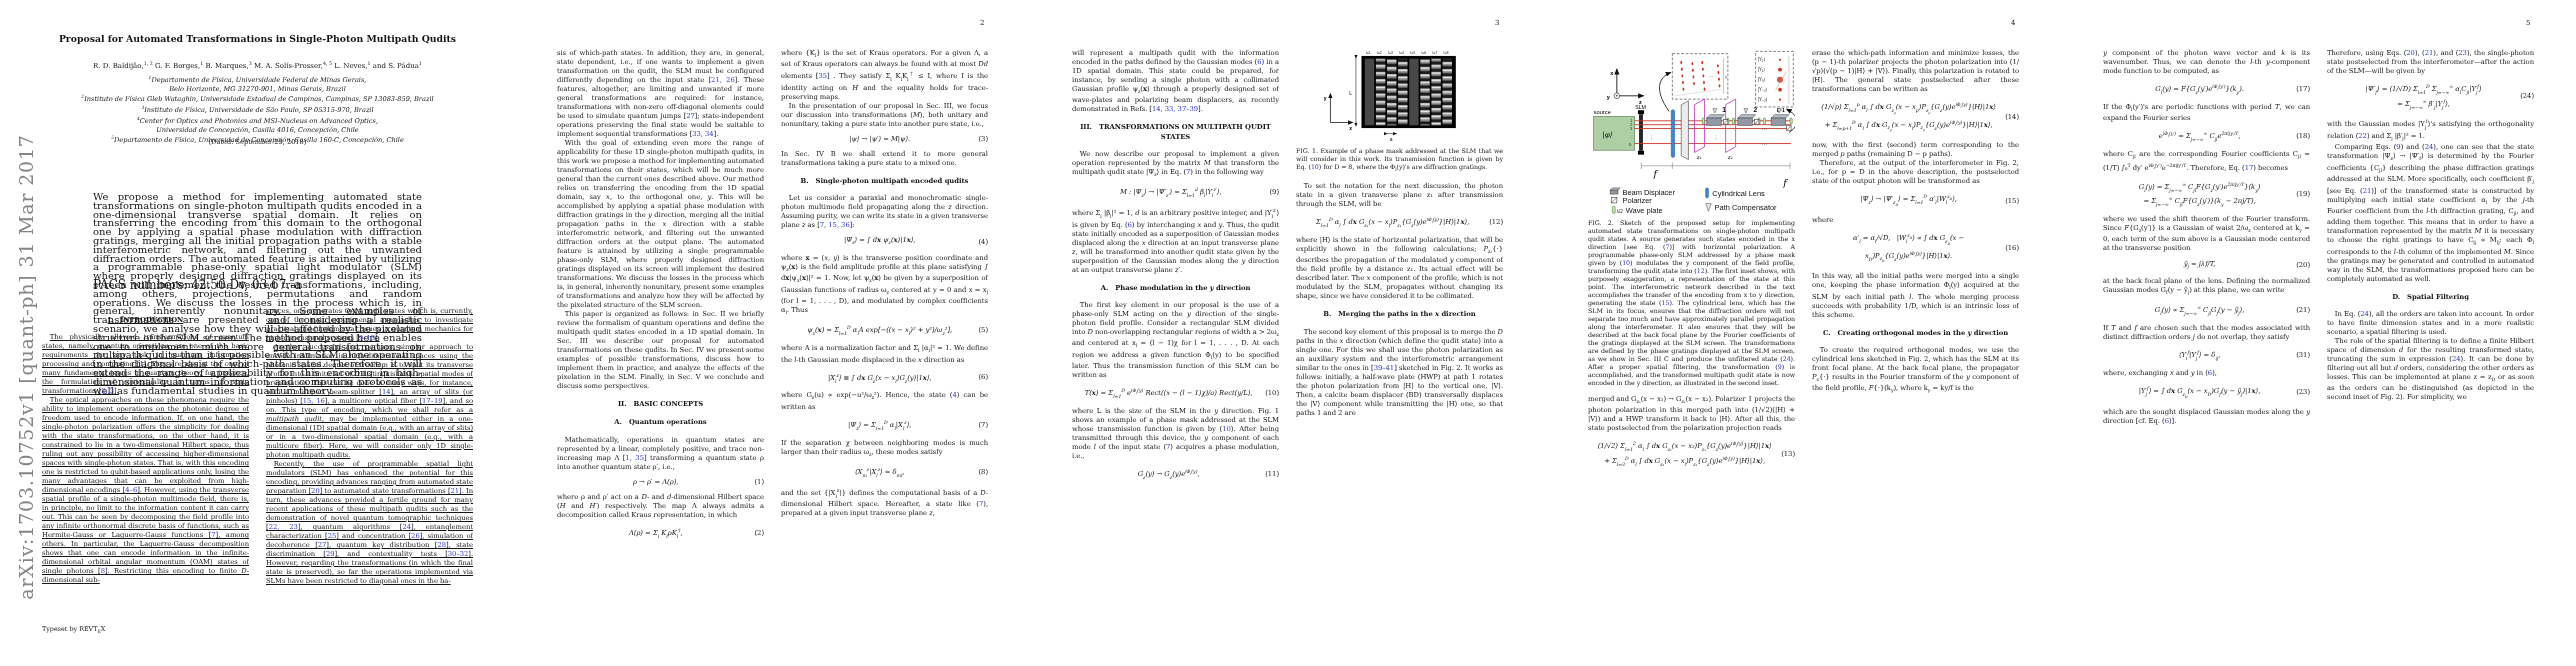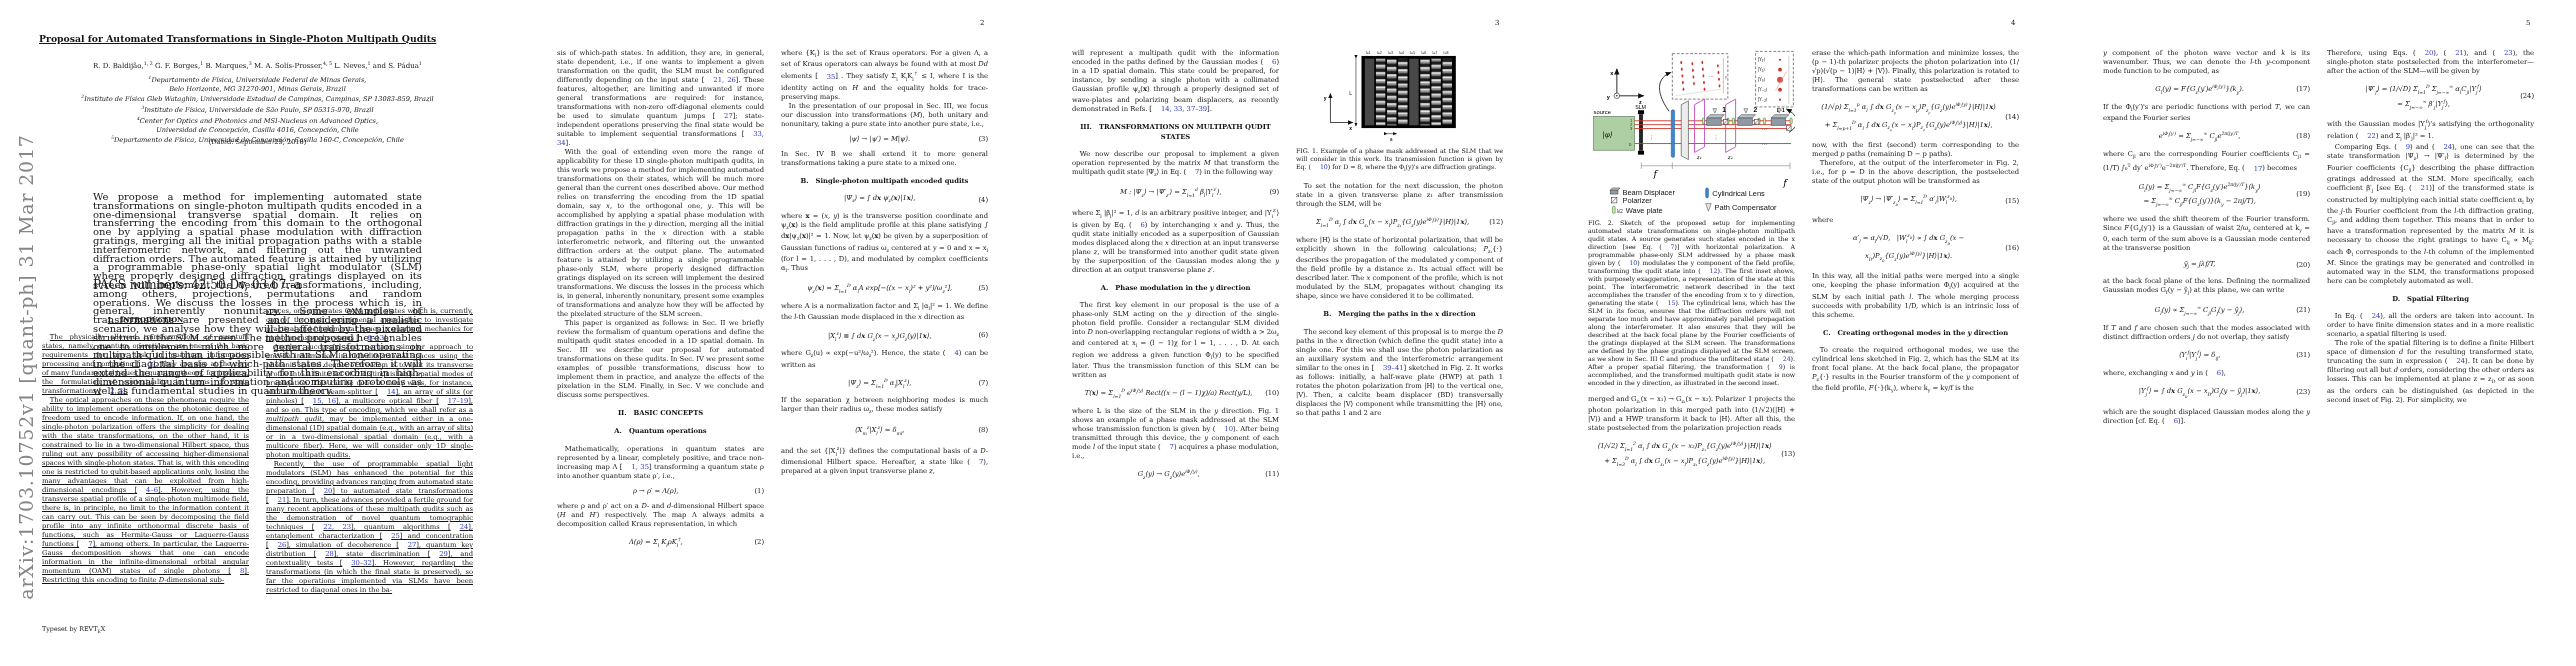--- a/index.html
+++ b/index.html
@@ -2,22 +2,22 @@
 <html style="font-size:9px"><head>
 <meta charset="utf-8">
 <style>
   html,body{margin:0;padding:0;background:#ffffff;}
   .canvas{position:relative;width:2576px;height:667px;background:#fff;overflow:hidden;
           font-family:"DejaVu Serif","Liberation Serif",serif;color:#151515;}
   .page{position:absolute;top:0;width:515px;height:667px;background:#fff;overflow:hidden;}
   #pg1{left:0;} #pg2{left:515px;} #pg3{left:1030px;} #pg4{left:1546px;} #pg5{left:2061px;}
   .banner{position:absolute;top:367px;left:26px;transform:translate(-50%,-50%) rotate(-90deg);
           white-space:nowrap;font-size:19px;letter-spacing:0.8px;color:#868686;}
-  .title{position:absolute;top:33px;left:39px;width:437px;text-align:left;
-         font-size:9.3px;font-weight:bold;line-height:11.7px;text-decoration:underline;}
+  .title{position:absolute;top:33px;left:39px;width:437px;text-align:center;
+         font-size:9.3px;font-weight:bold;line-height:11.7px;}
   .authors{position:absolute;top:61px;left:39px;width:437px;text-align:center;font-size:7px;}
   .affil{position:absolute;top:74px;left:39px;width:437px;text-align:center;
          font-size:6.6px;font-style:italic;line-height:8.6px;}
   .dated{position:absolute;top:138px;left:39px;width:437px;text-align:center;font-size:6.6px;}
   .abstract{position:absolute;top:153px;left:93px;width:329px;
             font-size:10px;line-height:8.8px;text-align:justify;margin-top:40px;}
   .pacs{position:absolute;top:278px;left:93px;font-size:12px;}
   .footer{position:absolute;top:625px;left:42px;font-size:6.4px;}
   .pgnum{position:absolute;top:19px;left:465px;font-size:7px;}
   .col{position:absolute;width:207px;overflow:hidden;font-size:6.8px;line-height:9px;
@@ -25,21 +25,21 @@
   .col.l{left:42px;} .col.r{left:266px;}
   #pg1 .col{top:307px;height:315px;text-decoration:underline;}
   .page:not(#pg1) .col{top:49px;height:592px;}
   .blk.p{text-indent:7.8px;margin:0;}
   .blk.pn{text-indent:0;margin:0;}
   .blk.h1,.blk.h2{text-align:center;font-weight:bold;margin:9px 4.4px 7.8px;text-indent:0;line-height:9.4px;}
   .blk.cap{font-size:6.3px;line-height:8px;margin:2.2px 0 7.8px;}
   .blk.eq{display:flex;align-items:center;margin:6.1px 0;font-style:italic;text-align:center;text-indent:0;}
   .eqx{flex:1;padding:0 2.2px;}
   .eqn{font-style:normal;flex:0 0 auto;}
-  .c{color:#2a36c4;padding-left:9px;}
+  .c{color:#2a36c4;}
   sup,sub{font-size:68%;}
   svg{display:block;}
   .figsvg{margin:0 auto;}
   .figtext{font-family:"Liberation Sans","DejaVu Sans",sans-serif;}
 </style>
 </head>
 <body>
 
 <div class="canvas">
 
@@ -85,20 +85,21 @@
       </div>
     <div class="col r">
         <div class="blk pn">where {K<sub>l</sub>} is the set of Kraus operators. For a given Λ, a set of Kraus operators can always be found with at most <i>Dd</i> elements [<span class="c">35</span>] . They satisfy Σ<sub>l</sub> K<sub>l</sub>K<sub>l</sub><sup>†</sup> ≤ I, where I is the identity acting on <i>H</i> and the equality holds for trace-preserving maps.</div>
         <div class="blk p">In the presentation of our proposal in Sec. III, we focus our discussion into transformations (<i>M</i>), both unitary and nonunitary, taking a pure state into another pure state, i.e.,</div>
         <div class="blk eq">
           <span class="eqx">|ψ⟩ → |ψ′⟩ = <i>M</i>|ψ⟩.</span>
           <span class="eqn">(3)</span>
         </div>
         <div class="blk pn">In Sec. IV B we shall extend it to more general transformations taking a pure state to a mixed one.</div>
         <div class="blk h2">B.&nbsp;&nbsp;&nbsp;Single-photon multipath encoded qudits</div>
+        <div class="blk p">Let us consider a paraxial and monochromatic single-photon multimode field propagating along the <i>z</i> direction. Assuming purity, we can write its state in a given transverse plane <i>z</i> as [<span class="c">7, 15, 36</span>]:</div>
         <div class="blk eq">
           <span class="eqx">|Ψ<sub>z</sub>⟩ = ∫ d<b>x</b> ψ<sub>z</sub>(<b>x</b>)|1<b>x</b>⟩,</span>
           <span class="eqn">(4)</span>
         </div>
         <div class="blk pn">where <b>x</b> = (<i>x, y</i>) is the transverse position coordinate and ψ<sub>z</sub>(<b>x</b>) is the field amplitude profile at this plane satisfying ∫ d<b>x</b>|ψ<sub>z</sub>(<b>x</b>)|² = 1. Now, let ψ<sub>z</sub>(<b>x</b>) be given by a superposition of Gaussian functions of radius ω<sub>z</sub> centered at y = 0 and x = x<sub>l</sub> (for l = 1, . . . , D), and modulated by complex coefficients α<sub>l</sub>. Thus</div>
         <div class="blk eq">
           <span class="eqx">ψ<sub>z</sub>(<b>x</b>) = Σ<sub>l=1</sub><sup>D</sup> α<sub>l</sub>A exp[−((x − x<sub>l</sub>)² + y²)/ω<sub>z</sub>²],</span>
           <span class="eqn">(5)</span>
         </div>
         <div class="blk pn">where A is a normalization factor and Σ<sub>l</sub> |α<sub>l</sub>|² = 1. We define the <i>l</i>-th Gaussian mode displaced in the <i>x</i> direction as</div>

